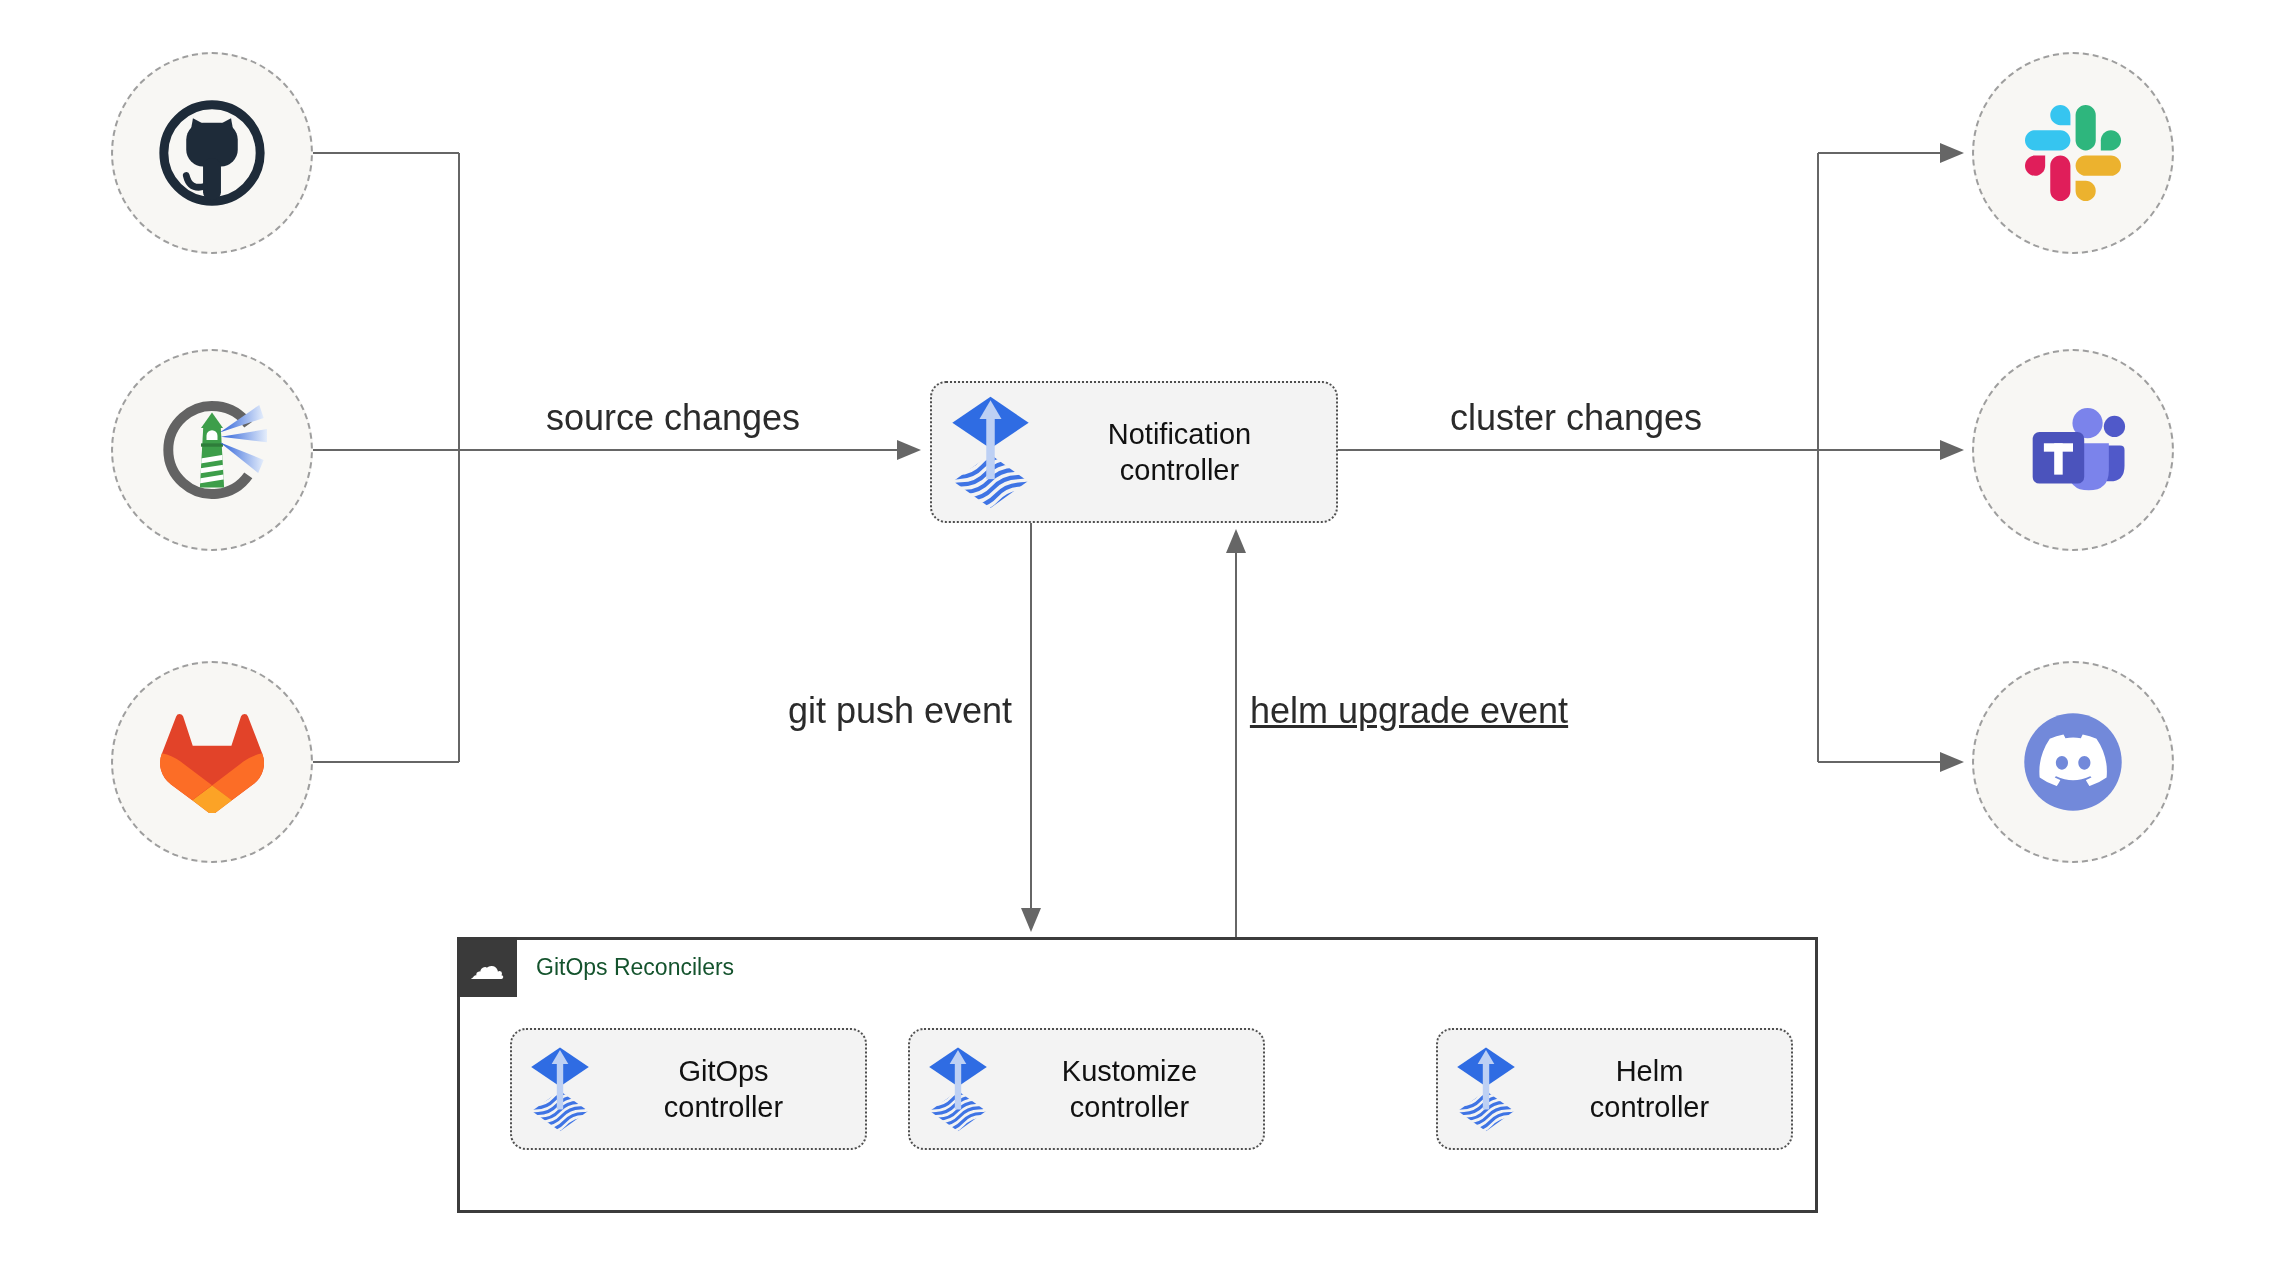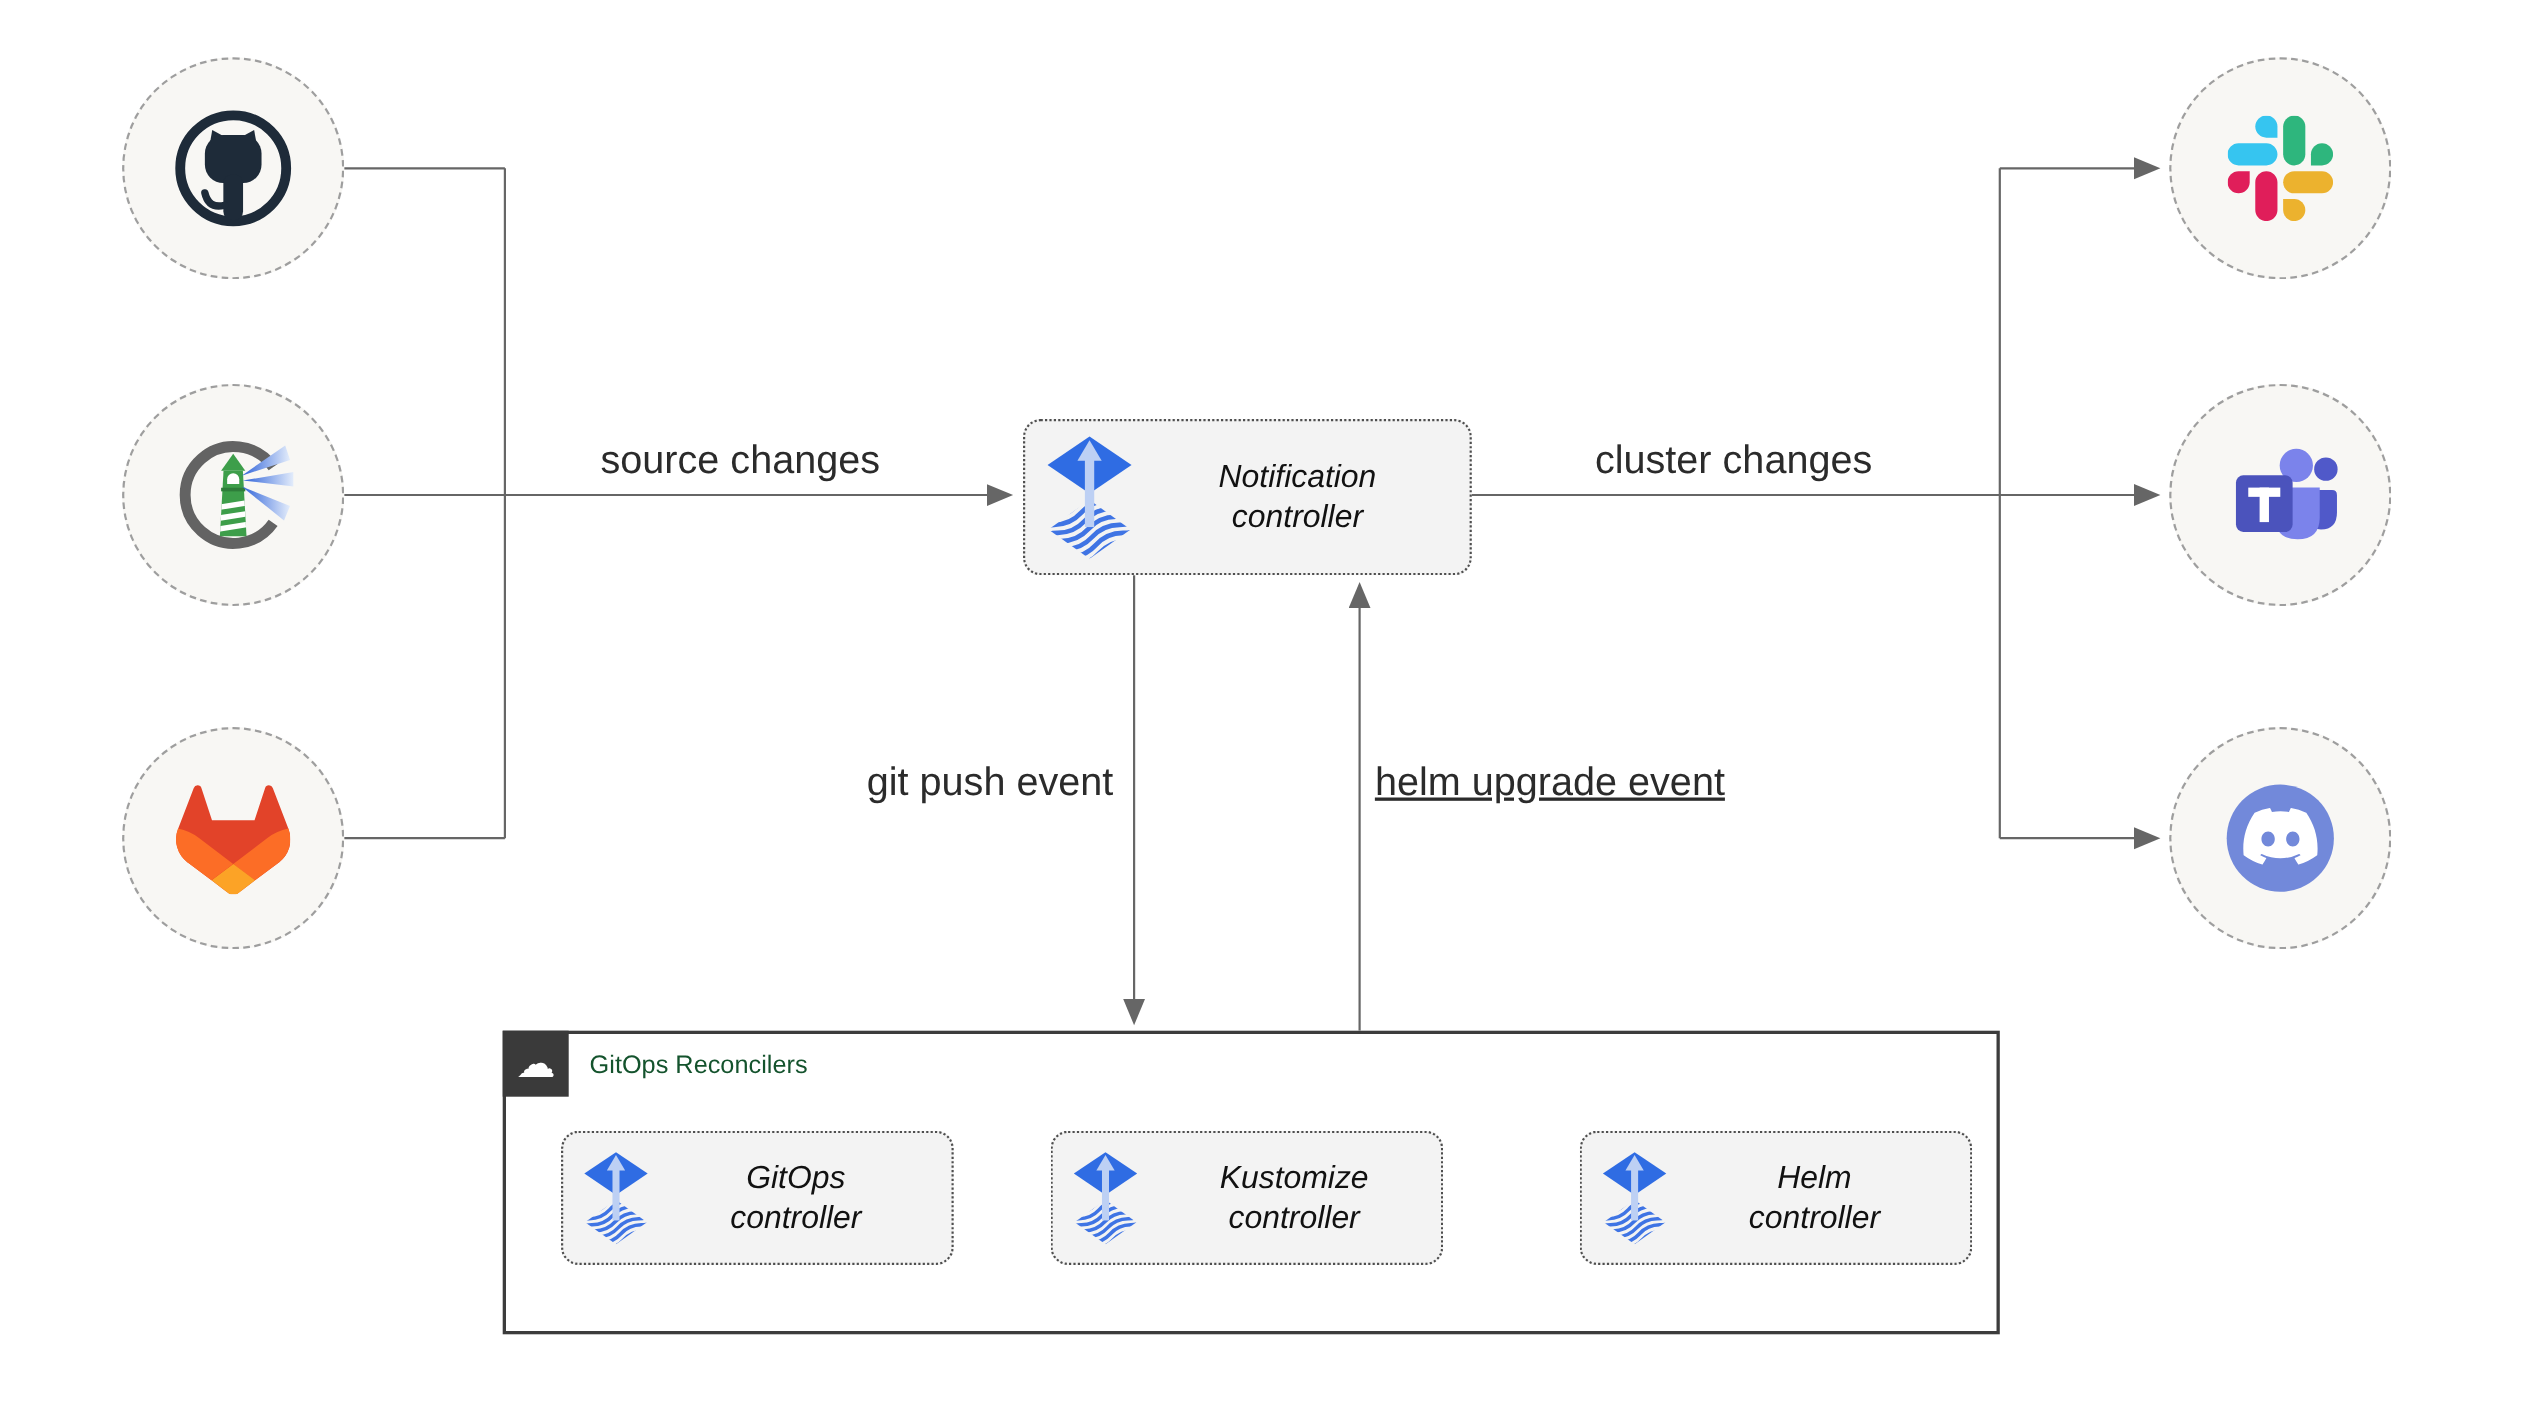--- a/index.html
+++ b/index.html
@@ -7,21 +7,21 @@
   #canvas{position:relative;width:2292px;height:1284px;background:#ffffff;}
   #wires{position:absolute;left:0;top:0;width:2292px;height:1284px;}
 
   .node{
     position:absolute;width:202px;height:202px;border-radius:50%;
     border:2px dashed #9e9e9e;background:#f8f7f4;
     display:flex;align-items:center;justify-content:center;box-sizing:border-box;
   }
   .ctrl{
     position:absolute;background:#f3f3f3;border:2px dotted #4e4e4e;border-radius:16px;
-    display:flex;align-items:center;box-sizing:border-box;padding-left:16px;font-style:italic;
+    display:flex;align-items:center;box-sizing:border-box;padding-left:16px;
   }
   .ctrl .txt{
     flex:1;text-align:center;color:#111;font-size:29px;line-height:1.25;
     padding-right:10px;
   }
   .ctrl .txt span{display:block;}
 
   .edge-label{
     position:absolute;transform:translate(-50%,-50%);
     font-size:36px;color:#2b2b2b;white-space:nowrap;background:#ffffff;padding:0 6px;
@@ -212,21 +212,21 @@
 
   <div class="ctrl" style="left:510px;top:1028px;width:357px;height:122px;">
     <svg width="64" height="86">
         <use href="#sym-flux"></use>
       </svg>
     <div class="txt">
       <span>GitOps</span>
       <span>controller</span>
     </div>
   </div>
-  <div class="ctrl" style="left:955px;top:1028px;width:357px;height:122px;gap:16px;">
+  <div class="ctrl" style="left:908px;top:1028px;width:357px;height:122px;gap:16px;">
     <svg width="64" height="86">
         <use href="#sym-flux"></use>
       </svg>
     <div class="txt">
       <span>Kustomize</span>
       <span>controller</span>
     </div>
   </div>
   <div class="ctrl" style="left:1436px;top:1028px;width:357px;height:122px;">
     <svg width="64" height="86">

